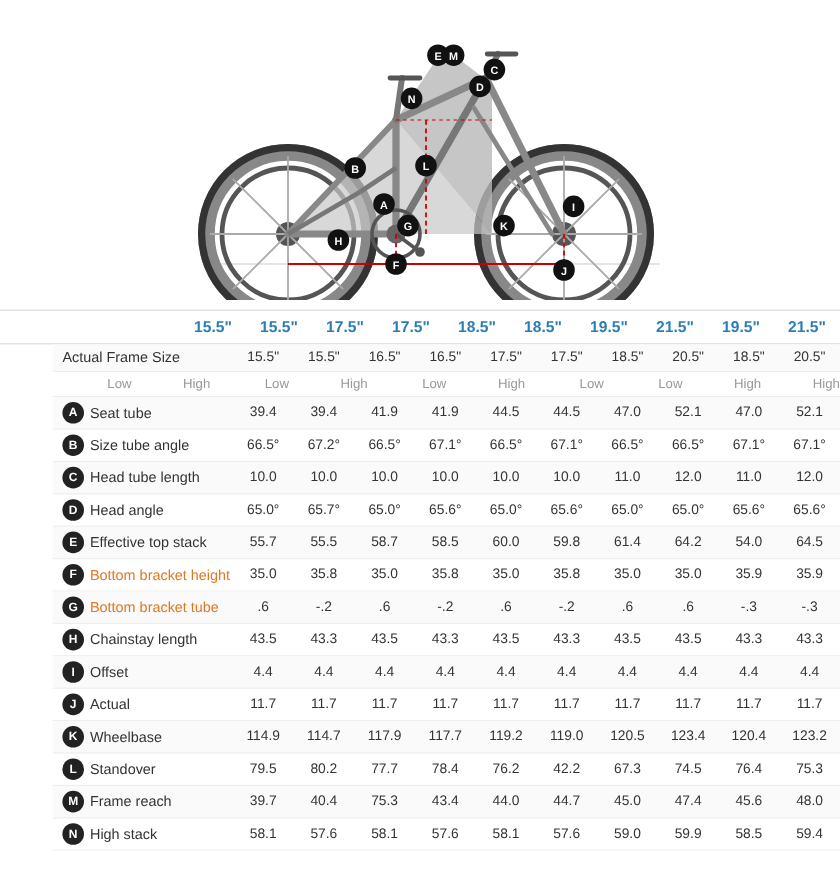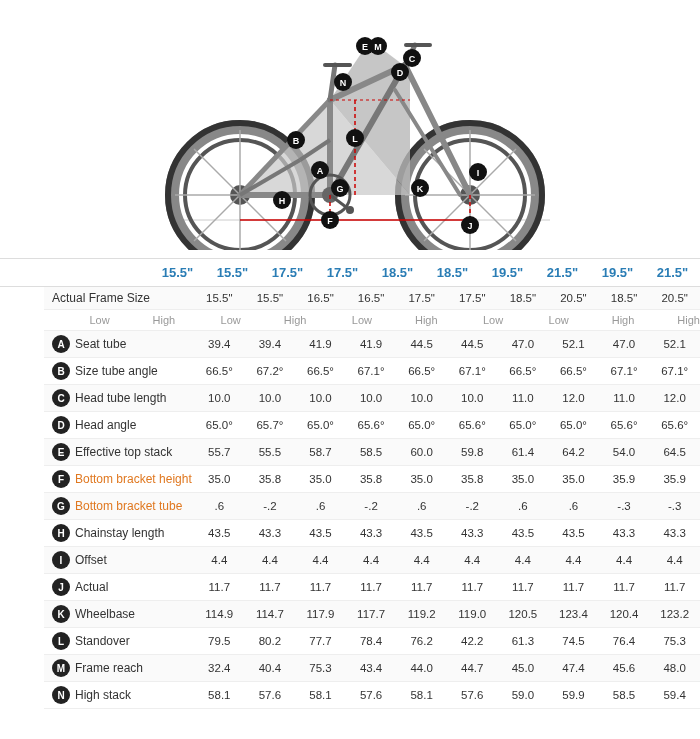--- a/index.html
+++ b/index.html
@@ -438,31 +438,31 @@
         <div class="label-col">
           <span class="badge">L</span>
           <span class="row-label">Standover</span>
         </div>
         <div class="val-col">79.5</div>
         <div class="val-col">80.2</div>
         <div class="val-col">77.7</div>
         <div class="val-col">78.4</div>
         <div class="val-col">76.2</div>
         <div class="val-col">42.2</div>
-        <div class="val-col">61.3</div>
+        <div class="val-col">67.3</div>
         <div class="val-col">74.5</div>
         <div class="val-col">76.4</div>
         <div class="val-col">75.3</div>
       </div>
       <div class="table-row">
         <div class="label-col">
           <span class="badge">M</span>
           <span class="row-label">Frame reach</span>
         </div>
-        <div class="val-col">32.4</div>
+        <div class="val-col">39.7</div>
         <div class="val-col">40.4</div>
         <div class="val-col">75.3</div>
         <div class="val-col">43.4</div>
         <div class="val-col">44.0</div>
         <div class="val-col">44.7</div>
         <div class="val-col">45.0</div>
         <div class="val-col">47.4</div>
         <div class="val-col">45.6</div>
         <div class="val-col">48.0</div>
       </div>

